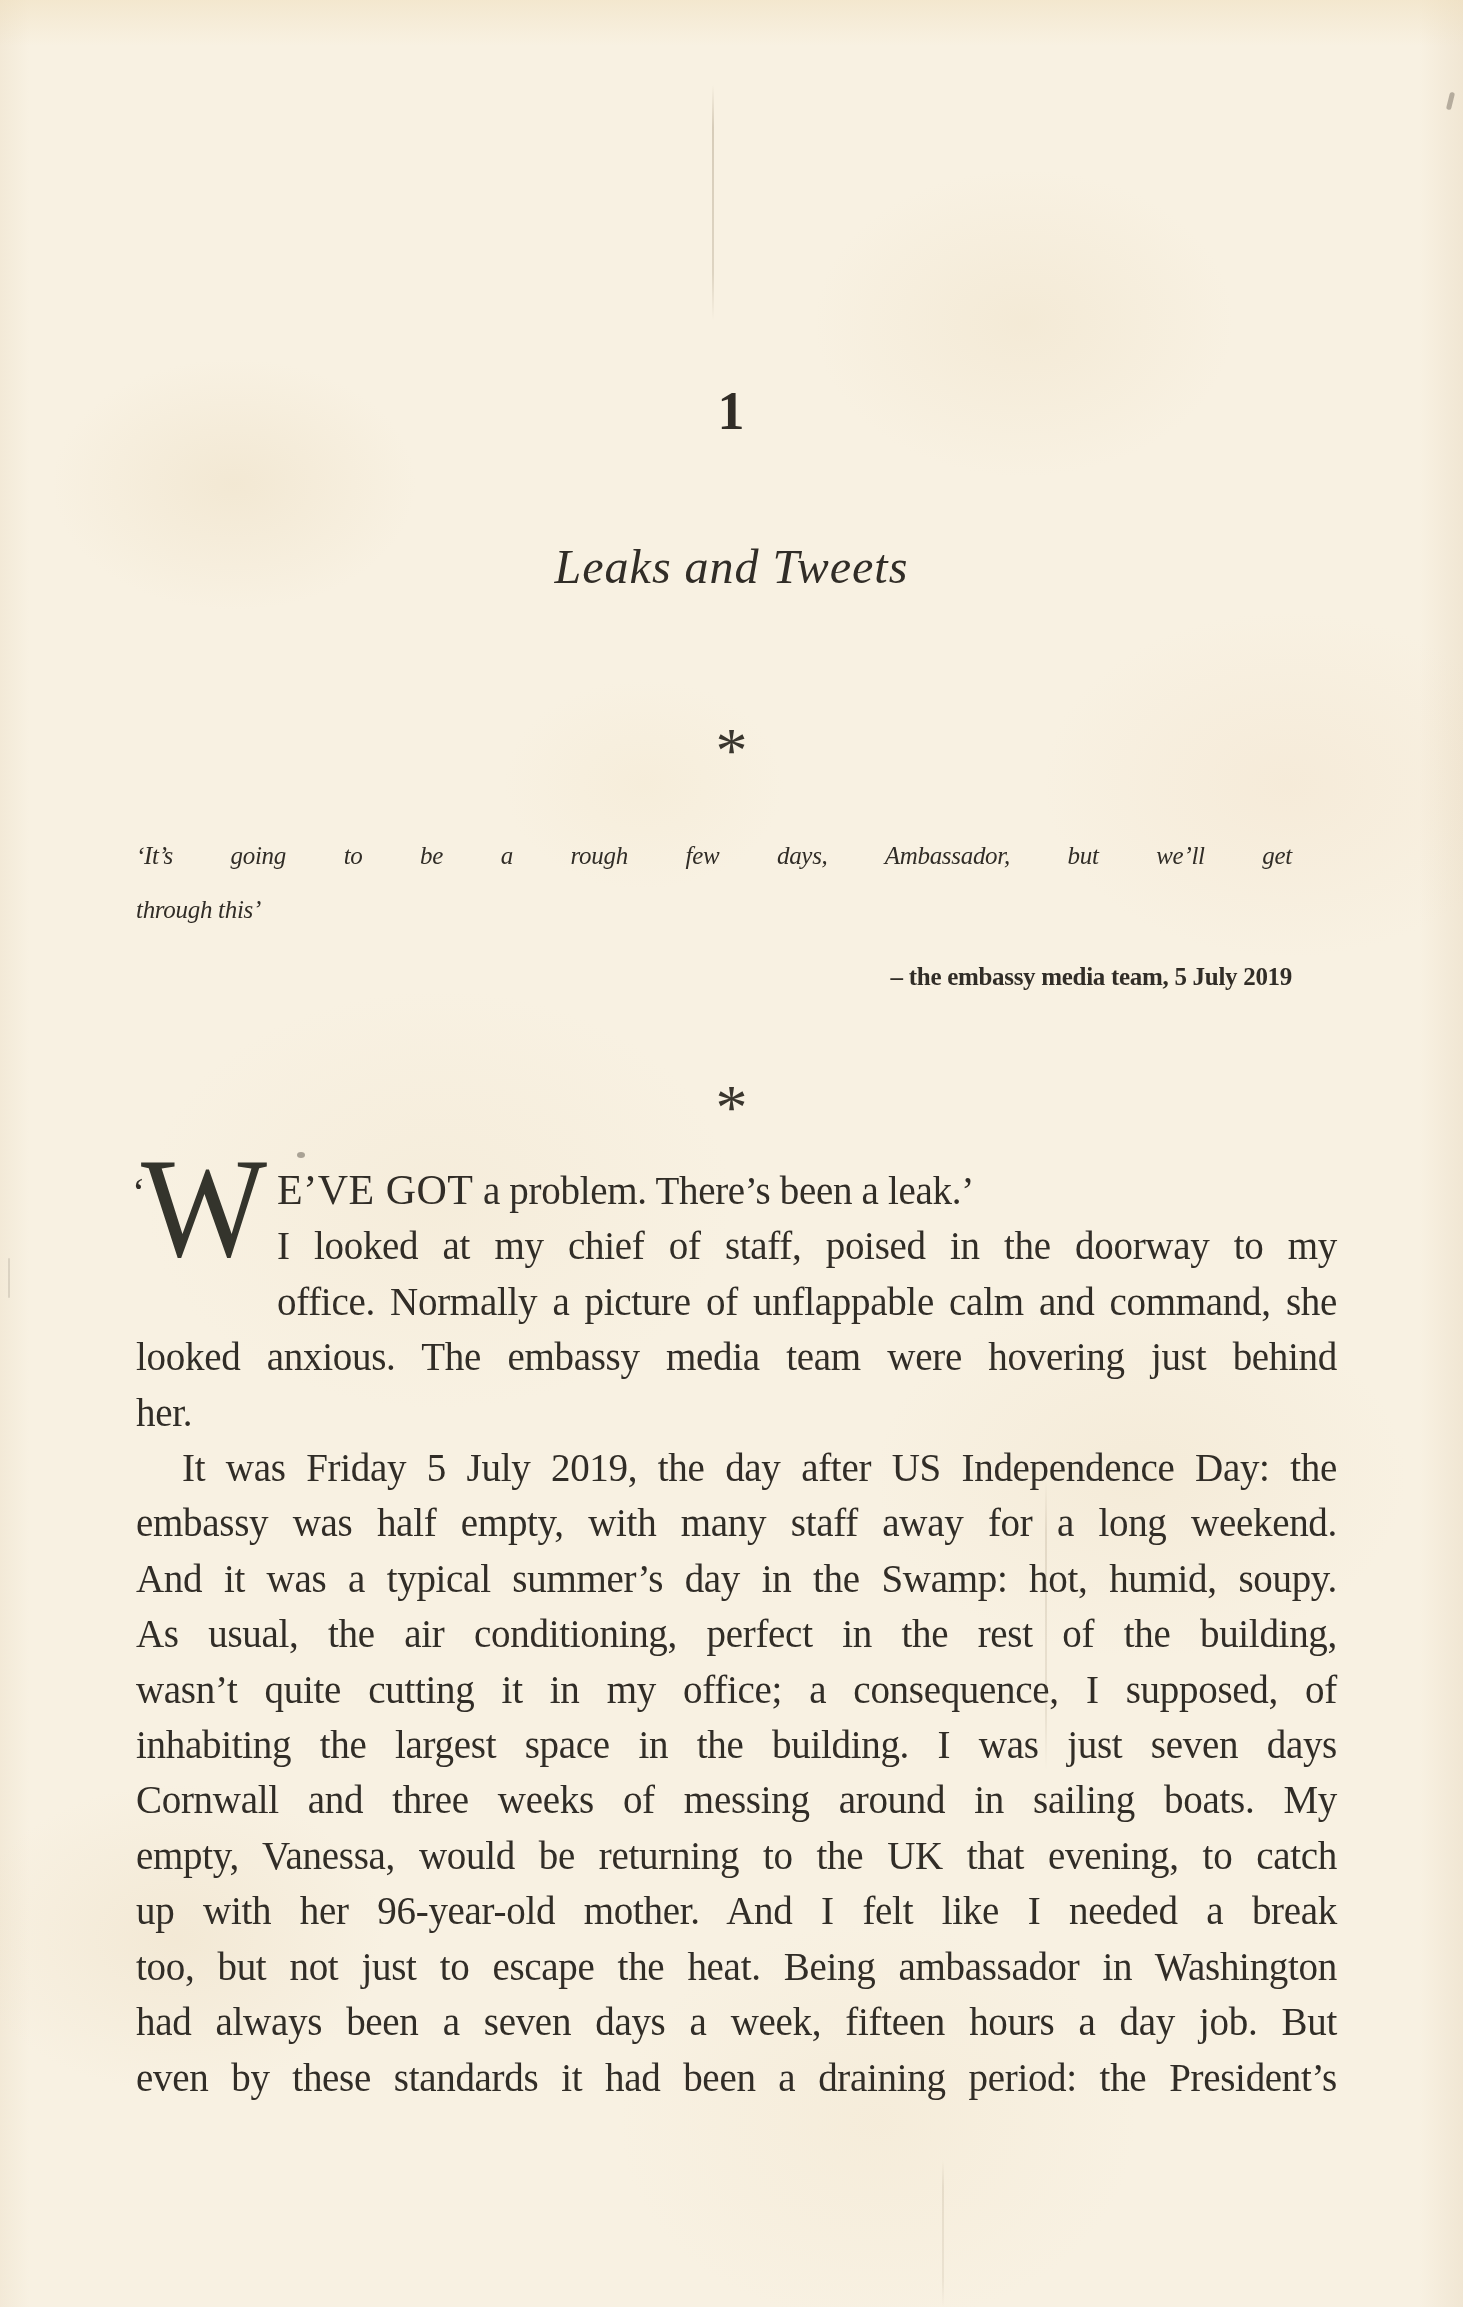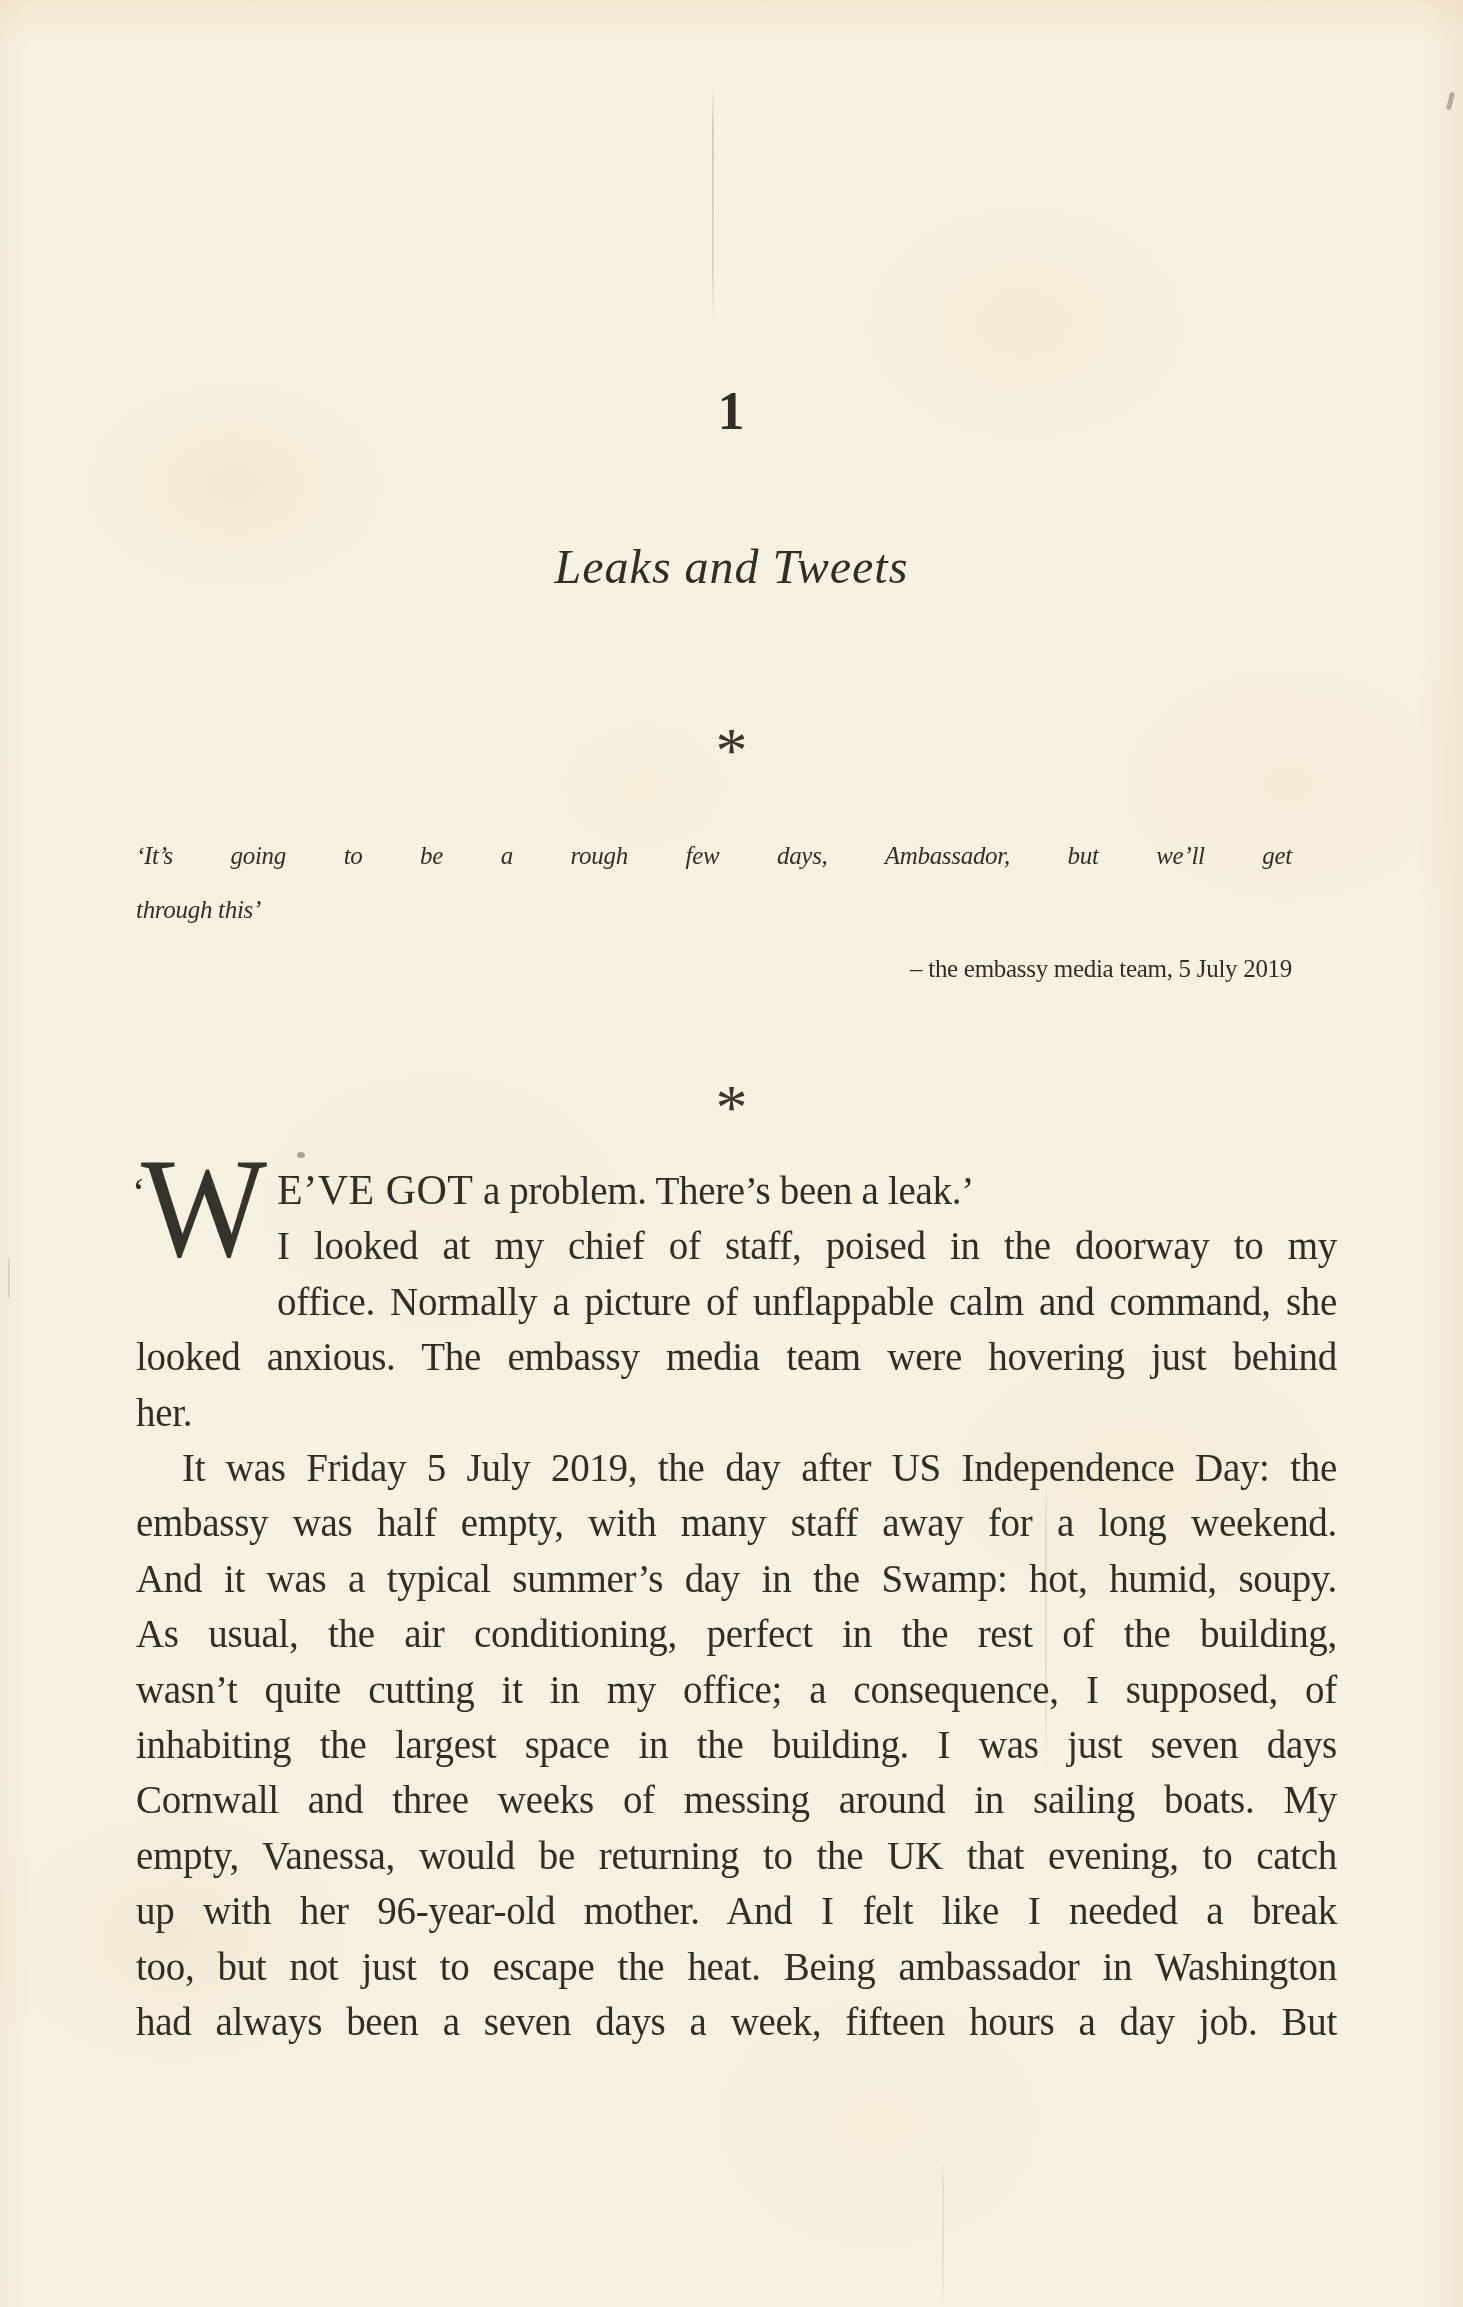--- a/index.html
+++ b/index.html
@@ -61,22 +61,23 @@
     position: absolute;
     top: 829px; left: 136px;
     width: 1156px;
     font-size: 25px;
     line-height: 54.4px;
     letter-spacing: -0.3px;
   }
   .epigraph .eline { font-style: italic; }
   .attribution {
     text-align: right;
-    margin-top: 4px;
+    margin-top: 12px;
     font-style: normal;
+    font-weight: bold;
   }
 
   .body-text {
     position: absolute;
     top: 1163px; left: 136px;
     width: 1201px;
     font-size: 39px;
     line-height: 55.4px;
     letter-spacing: -0.3px;
   }
@@ -165,20 +166,21 @@
         <div class="bline j">embassy was half empty, with many staff away for a long weekend.</div>
         <div class="bline j">And it was a typical summer’s day in the Swamp: hot, humid, soupy.</div>
         <div class="bline j">As usual, the air conditioning, perfect in the rest of the building,</div>
         <div class="bline j">wasn’t quite cutting it in my office; a consequence, I supposed, of</div>
         <div class="bline j">inhabiting the largest space in the building. I was just seven days</div>
         <div class="bline j">Cornwall and three weeks of messing around in sailing boats. My</div>
         <div class="bline j">empty, Vanessa, would be returning to the UK that evening, to catch</div>
         <div class="bline j">up with her 96-year-old mother. And I felt like I needed a break</div>
         <div class="bline j">too, but not just to escape the heat. Being ambassador in Washington</div>
         <div class="bline j">had always been a seven days a week, fifteen hours a day job. But</div>
+        <div class="bline j">even by these standards it had been a draining period: the President’s</div>
       </div>
   </div>
 
   <div class="crease c1"></div>
   <div class="crease c2"></div>
   <div class="crease c3"></div>
   <div class="speck s1"></div>
   <div class="speck s2"></div>
   <div class="speck s3"></div>
 

